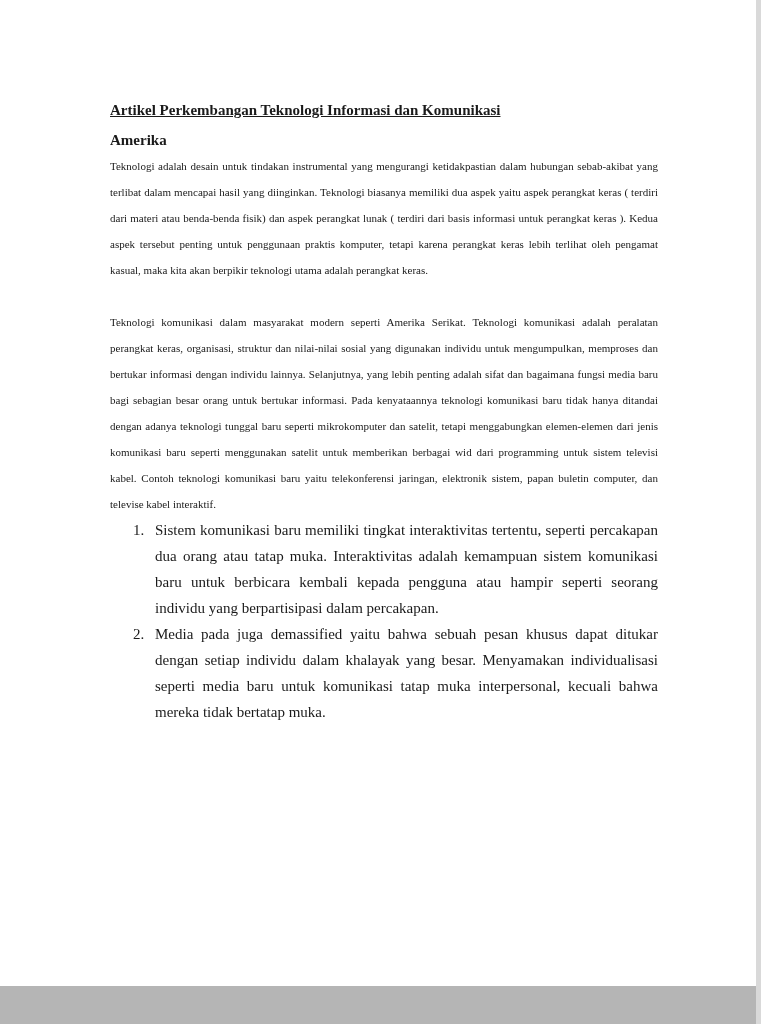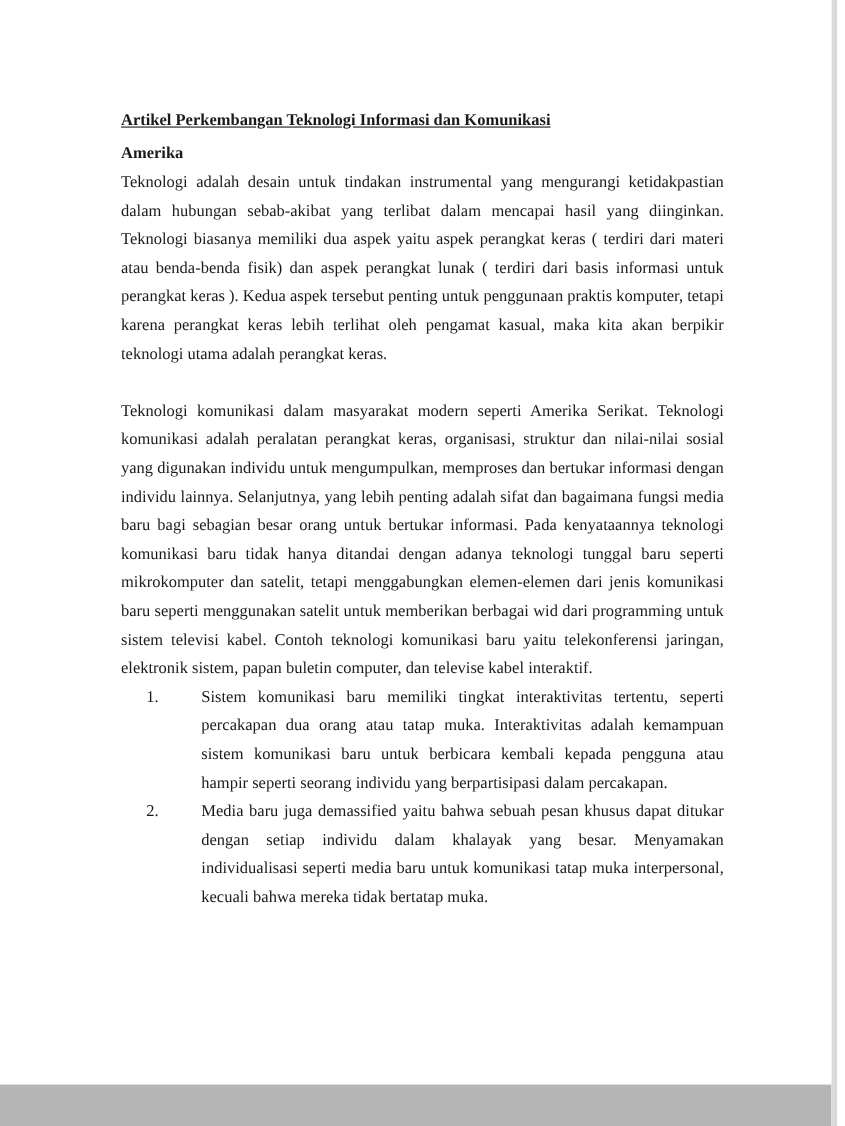--- a/index.html
+++ b/index.html
@@ -51,21 +51,21 @@
     line-height: 26px;
     margin: 0 0 4px 0;
   }
   .doc-heading {
     font-weight: bold;
     font-size: 15px;
     line-height: 26px;
     margin: 0;
   }
   .doc-para {
-    font-size: 15px;
+    font-size: 11px;
     line-height: 26px;
     text-align: justify;
     margin: 0;
   }
   .doc-para.space-after {
     margin-bottom: 26px;
   }
   .doc-list {
     margin: 0;
     padding-left: 23px;
@@ -75,21 +75,20 @@
     font-size: 15px;
     line-height: 26px;
   }
   .doc-list-num {
     width: 22px;
     flex-shrink: 0;
   }
   .doc-list-text {
     flex: 1;
     text-align: justify;
-    margin-left: 28px;
   }
   .italic {
   }
 </style>
 </head>
 <body>
 
 <div class="viewport">
 
   <div class="doc-page">
@@ -105,21 +104,21 @@
 
     <div class="doc-list">
 
       <div class="doc-list-item">
         <span class="doc-list-num">1.</span>
         <span class="doc-list-text">Sistem komunikasi baru memiliki tingkat interaktivitas tertentu, seperti percakapan dua orang atau tatap muka. Interaktivitas adalah kemampuan sistem komunikasi baru untuk berbicara kembali kepada pengguna atau hampir seperti seorang individu yang berpartisipasi dalam percakapan.</span>
       </div>
 
       <div class="doc-list-item">
         <span class="doc-list-num">2.</span>
-        <span class="doc-list-text"><span>Media baru juga </span><span class="italic">demassified</span><span> yaitu bahwa sebuah pesan khusus dapat ditukar dengan setiap individu dalam khalayak yang besar. Menyamakan individualisasi seperti media baru untuk komunikasi tatap muka interpersonal, kecuali bahwa mereka tidak bertatap muka.</span></span>
+        <span class="doc-list-text"><span>Media pada juga </span><span class="italic">demassified</span><span> yaitu bahwa sebuah pesan khusus dapat ditukar dengan setiap individu dalam khalayak yang besar. Menyamakan individualisasi seperti media baru untuk komunikasi tatap muka interpersonal, kecuali bahwa mereka tidak bertatap muka.</span></span>
       </div>
 
     </div>
 
   </div>
 
   <div class="backdrop-bottom"></div>
   <div class="backdrop-right"></div>
 
 </div>

